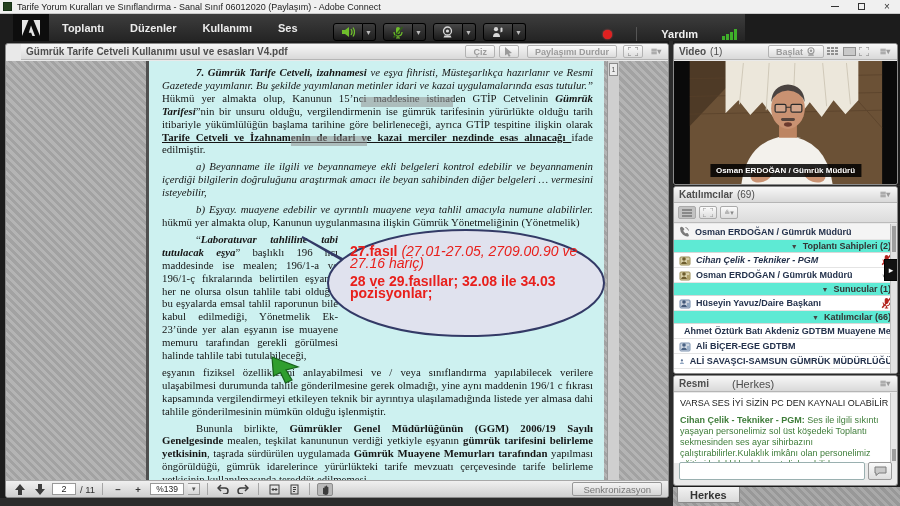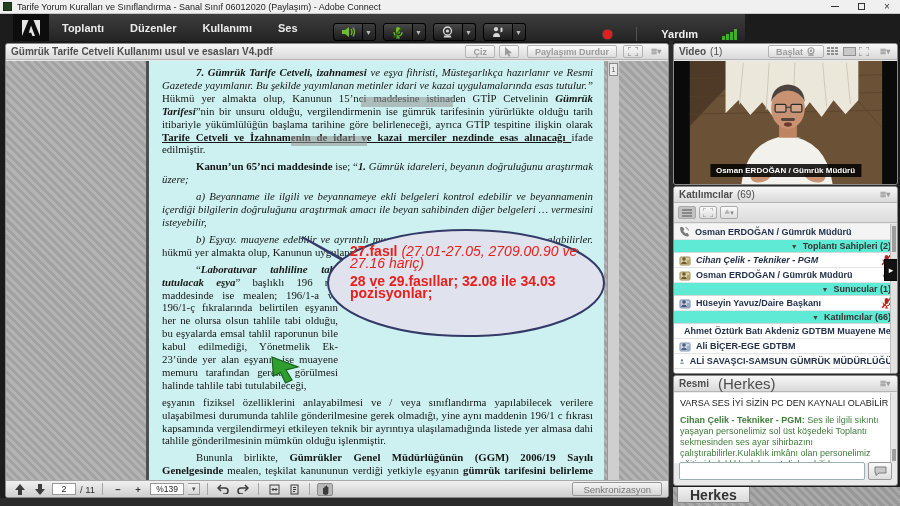--- a/index.html
+++ b/index.html
@@ -29,21 +29,21 @@
   .sigbars i { width:3px; background:#3fae2a; display:block; }
 
   
   .pod { position:absolute; background:#e9e9e9; border:1px solid #8a8a8a; border-radius:3px; overflow:hidden; }
   .pod-header { height:16px; background:linear-gradient(#f7f7f7,#d9d9d9); border-bottom:1px solid #b5b5b5; display:flex; align-items:center; padding:0 5px; color:#4d4d4d; font-size:10px; font-weight:bold; }
   .pod-menu { margin-left:6px; width:14px; color:#9a9a9a; font-size:8px; display:flex; align-items:center; justify-content:center; }
   .hbtn { height:13px; border:1px solid #b3b3b3; border-radius:2px; background:linear-gradient(#fcfcfc,#dcdcdc); color:#9b9b9b; font-size:9px; padding:0 7px; display:inline-flex; align-items:center; gap:3px; }
   .mini-ic { height:13px; width:20px; border:1px solid #b3b3b3; border-radius:2px; background:linear-gradient(#fcfcfc,#dcdcdc); display:inline-flex; align-items:center; justify-content:center; }
 
   
-  #sharePod { left:5px; top:43px; width:664px; height:455px; }
+  #sharePod { left:5px; top:43px; width:664px; height:455px;padding-left:15px; }
   #sharePod .pod-header { justify-content:flex-start; }
   #shareTitle { margin-right:auto; }
   .doc-area { position:absolute; left:0; top:17px; right:0; bottom:17px; background:repeating-linear-gradient(45deg,#b4b4b4 0 3px,#a2a2a2 3px 6px); overflow:hidden; }
   .page { position:absolute; left:140px; top:0; width:458px; height:100%; background:#cdf1f0; border-left:3px solid #4f4f4f; padding:5px 11px 0 13px; font-family:"Liberation Serif",serif; font-size:10.8px; line-height:12.9px; color:#151515; text-align:justify; overflow:hidden; }
   .page p { margin-bottom:4px; }
   .ind { text-indent:34px; }
   .b  { font-weight:bold; }
   .i  { font-style:italic; }
   .bi { font-weight:bold; font-style:italic; }
   .bu { font-weight:bold; text-decoration:underline; }
@@ -97,21 +97,21 @@
   .chat-msgs { position:absolute; left:0; top:17px; right:0; height:70px; background:#fff; padding:5px 8px 0 6px; font-size:9px; line-height:11px; overflow:hidden; }
   .chat-msg1 { color:#1a1a1a; margin-bottom:6px; }
   .chat-msg2 { color:#3f7d3a; }
   .chat-msg2 .author { font-weight:bold; }
   .chat-scroll { position:absolute; right:0; top:17px; width:7px; height:70px; background:#e6e6e6; border-left:1px solid #c5c5c5; }
   .chat-scroll i { position:absolute; left:1px; bottom:2px; width:4px; height:12px; background:#9e9e9e; }
   .chat-input-row { position:absolute; left:5px; bottom:5px; right:5px; height:18px; display:flex; gap:3px; }
   .chat-input { flex:1; height:18px; border:1px solid #9ab0b0; border-radius:2px; background:#fff; }
   .chat-send { width:24px; height:18px; border:1px solid #9a9a9a; border-radius:2px; background:linear-gradient(#fafafa,#dedede); display:flex; align-items:center; justify-content:center; }
   .bottom-strip { position:absolute; left:673px; top:487px; width:227px; height:19px; background:repeating-linear-gradient(45deg,#a9a9a9 0 3px,#989898 3px 6px); }
-  .herkes-tab { position:absolute; left:4px; top:0; height:16px; background:linear-gradient(#f2f2f2,#d9d9d9); border:1px solid #8a8a8a; border-top:none; border-radius:0 0 2px 2px; font-size:14px; font-weight:bold; color:#333; padding:0 12px; display:flex; align-items:center; }
+  .herkes-tab { position:absolute; left:4px; top:0; height:16px; background:linear-gradient(#f2f2f2,#d9d9d9); border:1px solid #8a8a8a; border-top:none; border-radius:0 0 2px 2px; font-size:11px; font-weight:bold; color:#333; padding:0 12px; display:flex; align-items:center; }
 
   .gap-line { position:absolute; background:#2b2b2b; }
 </style>
 </head>
 <body>
 
 <div class="titlebar">
   <span class="app-ico"></span>
   <span>Tarife Yorum Kuralları ve Sınıflandırma - Sanal Sınıf 06012020 (Paylaşım) - Adobe Connect</span>
   <div class="win-controls">
@@ -205,21 +205,20 @@
       <svg width="10" height="9" viewBox="0 0 10 9">
           <path d="M0 3V0h3M7 0h3v3M10 6v3H7M3 9H0V6" stroke="#9a9a9a" fill="none" stroke-width="1.3"></path>
         </svg>
     </span>
     <span class="pod-menu">≣▾</span>
   </div>
 
   <div class="doc-area">
     <div class="page">
       <p class="ind"><span class="bi">7. Gümrük Tarife Cetveli, izahnamesi </span><span class="i">ve eşya fihristi, Müsteşarlıkça hazırlanır ve Resmi Gazetede yayımlanır. Bu şekilde yayımlanan metinler idari ve kazai uygulamalarında esas tutulur.” </span><span>Hükmü yer almakta olup, Kanunun 15’nci maddesine istinaden GTİP Cetvelinin  </span><span class="bi">Gümrük Tarifesi</span><span>”nin bir unsuru olduğu, vergilendirmenin ise gümrük tarifesinin yürürlükte olduğu tarih itibariyle yükümlülüğün başlama tarihine göre belirleneceği, ayrıca GTİP tespitine ilişkin olarak </span><span class="bu">Tarife Cetveli ve İzahnamenin de idari ve kazai merciler nezdinde esas alınacağı </span><span>ifade edilmiştir.</span></p>
-      <p class="ind"><span class="b">Kanun’un 65’nci maddesinde </span><span>ise; “</span><span class="bi">1. </span><span class="i">Gümrük idareleri, beyanın doğruluğunu araştırmak üzere;</span></p>
       <p class="ind"><span class="i">a) Beyanname ile ilgili ve beyannameye ekli belgeleri kontrol edebilir ve beyannamenin içerdiği bilgilerin doğruluğunu araştırmak amacı ile beyan sahibinden diğer belgeleri … vermesini isteyebilir,</span></p>
       <p class="ind"><span class="i">b) Eşyay. muayene edebilir ve ayrıntılı muayene veya tahlil amacıyla numune alabilirler.</span><span>  hükmü yer almakta olup, Kanunun uygulanmasına ilişkin Gümrük Yönetmeliğinin (Yönetmelik)</span></p>
       <div class="cols">
         <p class="leftcol ind"><span>“</span><span class="bi">Laboratuvar tahliline tabi tutulacak eşya</span><span>” başlıklı 196 ncı maddesinde ise mealen; 196/1-a ve 196/1-ç fıkralarında belirtilen eşyanın her ne olursa olsun tahlile tabi olduğu, bu eşyalarda emsal tahlil raporunun bile kabul edilmediği, Yönetmelik Ek-23’ünde yer alan eşyanın ise muayene memuru tarafından gerekli görülmesi halinde tahlile tabi tutulabileceği,</span></p>
       </div>
       <p><span>eşyanın fiziksel özelliklerini anlayabilmesi ve / veya sınıflandırma yapılabilecek verilere ulaşabilmesi durumunda tahlile gönderilmesine gerek olmadığı, yine aynı maddenin 196/1 c fıkrası kapsamında vergilendirmeyi etkileyen teknik bir ayrıntıya ulaşılamadığında listede yer almasa dahi tahlile gönderilmesinin mümkün olduğu işlenmiştir.</span></p>
       <p class="ind"><span>Bununla birlikte, </span><span class="b">Gümrükler Genel Müdürlüğünün (GGM) 2006/19 Sayılı Genelgesinde </span><span>mealen, teşkilat kanununun verdiği yetkiyle eşyanın </span><span class="b">gümrük tarifesini belirleme yetkisinin</span><span>, taşrada sürdürülen uygulamada </span><span class="b">Gümrük Muayene Memurları tarafından </span><span>yapılması öngörüldüğü, gümrük idarelerince yürürlükteki tarife mevzuatı çerçevesinde tarife belirleme yetkisinin kullanılmasında tereddüt edilmemesi, </span></p>
 
       <span class="anno" style="left:212px; top:36px; width:92px; height:10px;"></span>
       <span class="anno" style="left:142px; top:75px; width:76px; height:10px;"></span>
@@ -477,21 +476,21 @@
   </div>
   <div class="att-scroll">
       <i></i>
     </div>
   <div class="popout">▸</div>
 </div>
 
 <div class="pod" id="chatPod">
   <div class="pod-header">
     <span>Resmi</span>
-    <span style="font-weight:normal; margin-left:9px; font-size:15px">(Herkes)</span>
+    <span style="font-weight:normal; margin-left:23px; font-size:11px">(Herkes)</span>
     <span class="pod-menu" style="margin-left:auto">≣▾</span>
   </div>
   <div class="chat-msgs">
     <div class="chat-msg1">VARSA SES İYİ SİZİN PC DEN KAYNALI OLABİLİR</div>
     <div class="chat-msg2"><span class="author">Cihan Çelik - Tekniker - PGM:</span><span> Ses ile ilgili sıkıntı yaşayan personelimiz sol üst köşedeki Toplantı sekmesinden ses ayar sihirbazını çalıştırabilirler.Kulaklık imkânı olan personelimiz eğitimi kulaklıkla daha net dinleyebilirler.</span></div>
   </div>
   <div class="chat-scroll">
       <i></i>
     </div>
   <div class="chat-input-row">

